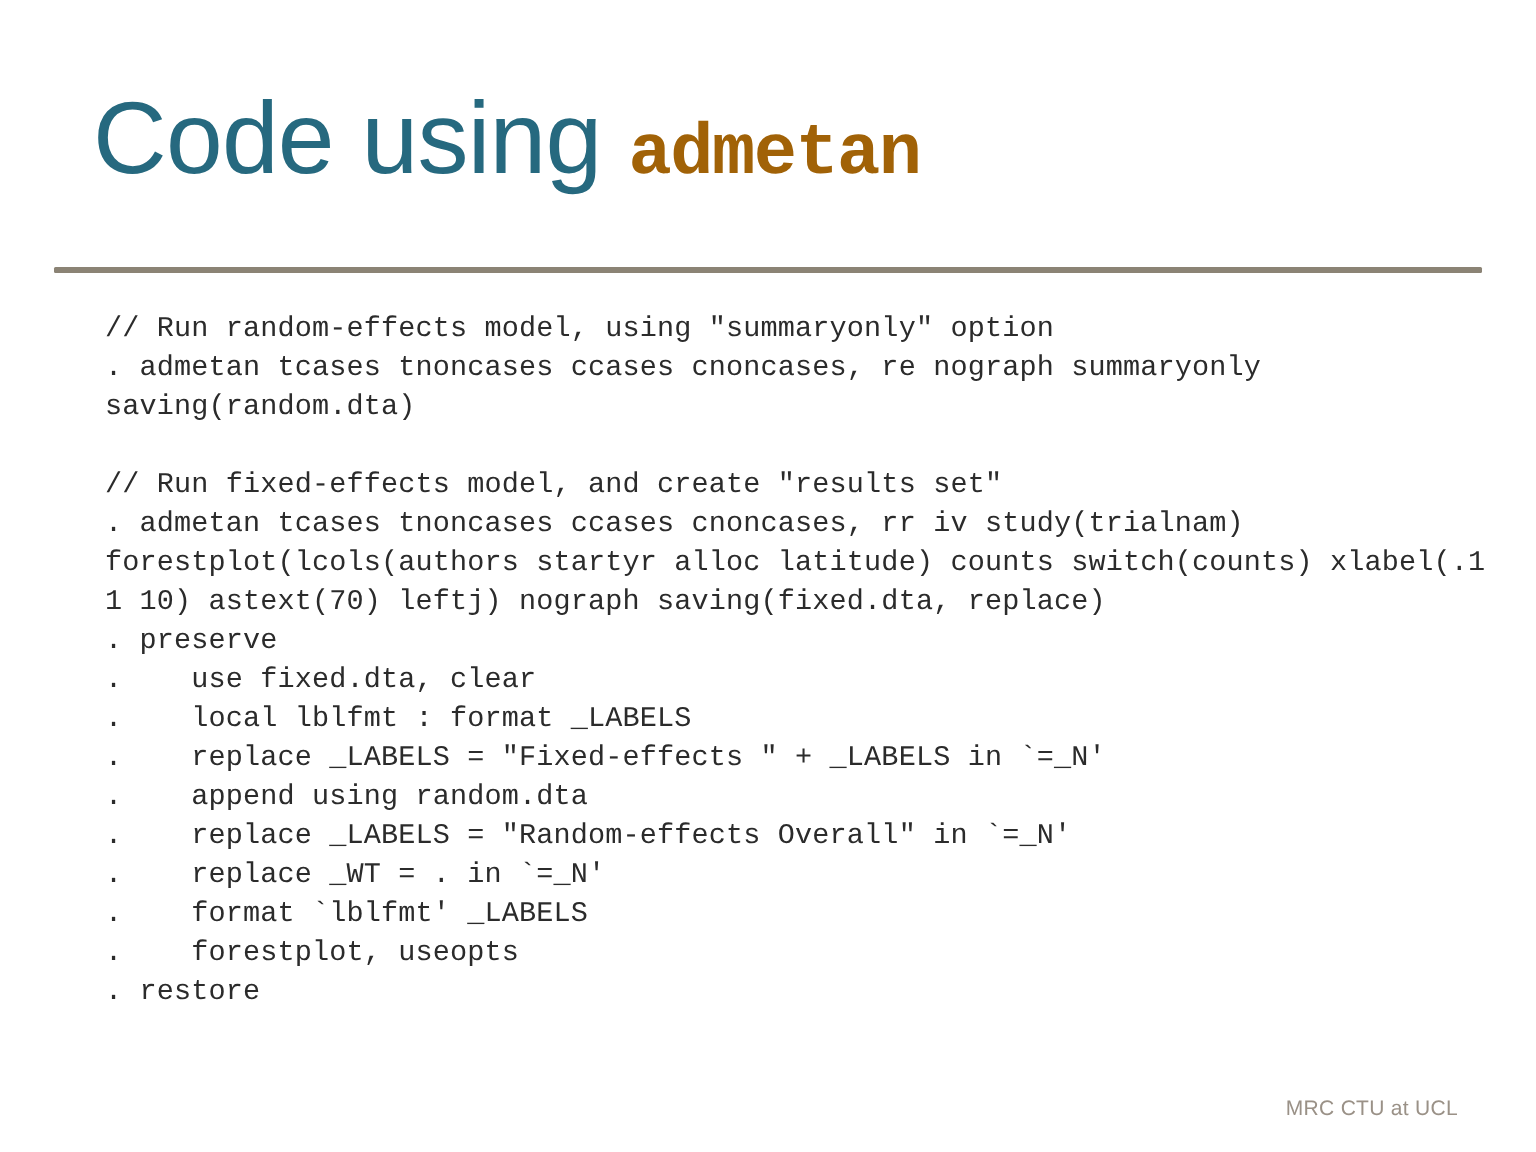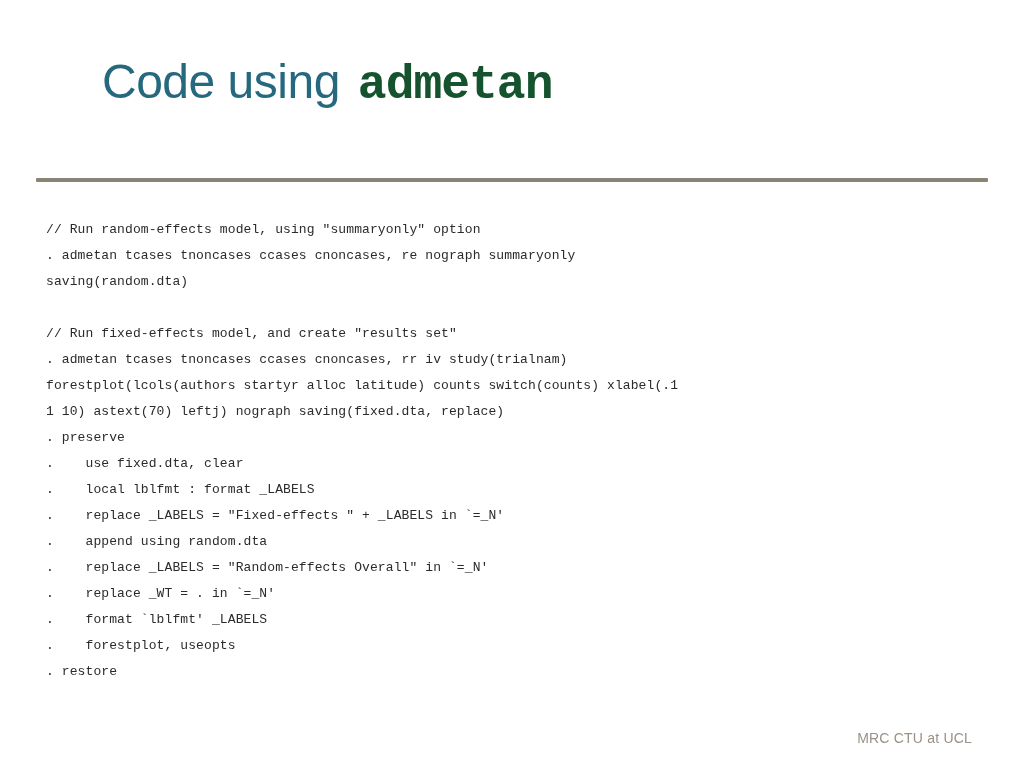--- a/index.html
+++ b/index.html
@@ -27,59 +27,57 @@
     position: absolute;
     left: 62px;
     top: 58px;
     height: 80px;
     display: flex;
     align-items: baseline;
     white-space: nowrap;
   }
   .title-plain {
     font-family: "Liberation Sans", sans-serif;
-    font-size: 48px;
+    font-size: 68px;
     font-weight: 400;
     color: #26697f;
     letter-spacing: -0.5px;
     line-height: 1;
-    margin-left: 40px;
   }
   .title-mono {
     font-family: "Liberation Mono", "DejaVu Sans Mono", monospace;
     font-size: 48px;
     font-weight: 700;
-    color: #14532d;
+    color: #a16207;
     line-height: 1;
     margin-left: 18px;
     letter-spacing: -1px;
   }
 
   
   .divider {
     position: absolute;
     left: 36px;
     top: 178px;
     width: 952px;
     height: 4px;
     background: #8b8375;
     border-radius: 1px;
   }
 
   
   .code-area {
     position: absolute;
-    left: 46px;
+    left: 70px;
     top: 206px;
     width: 940px;
     font-family: "Liberation Mono", "DejaVu Sans Mono", monospace;
-    font-size: 13px;
+    font-size: 19px;
     color: #2b2b2b;
     white-space: pre;
-    margin-top: 11px;
   }
   .code-line {
     height: 26px;
     line-height: 26px;
     white-space: pre;
     letter-spacing: 0.1px;
   }
   .code-line.spacer {
     height: 26px;
   }

